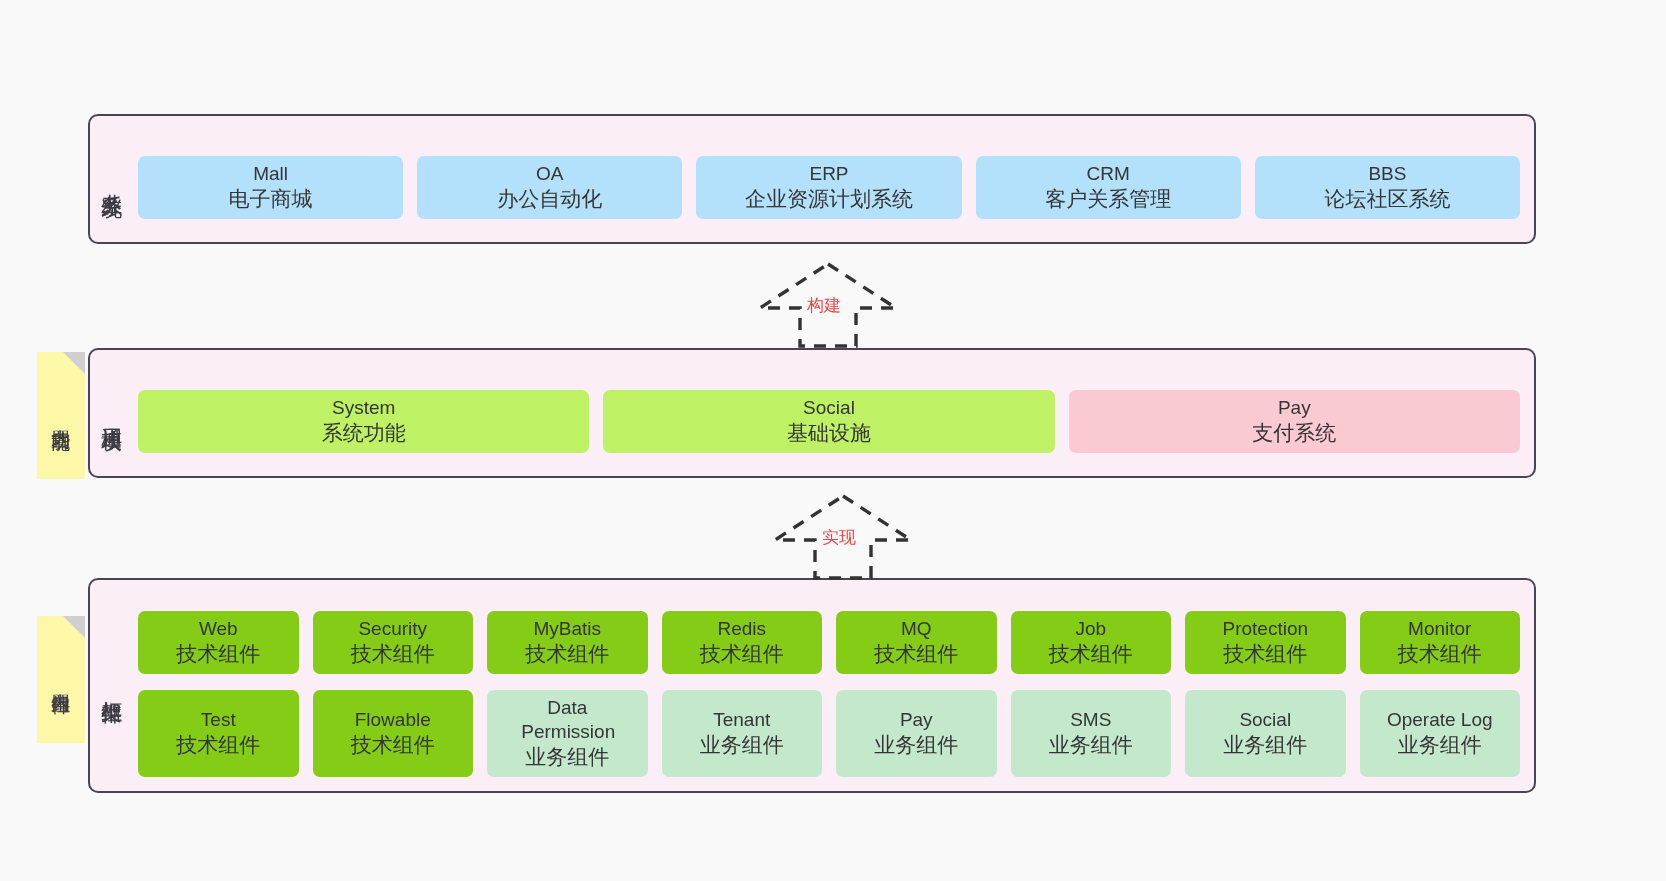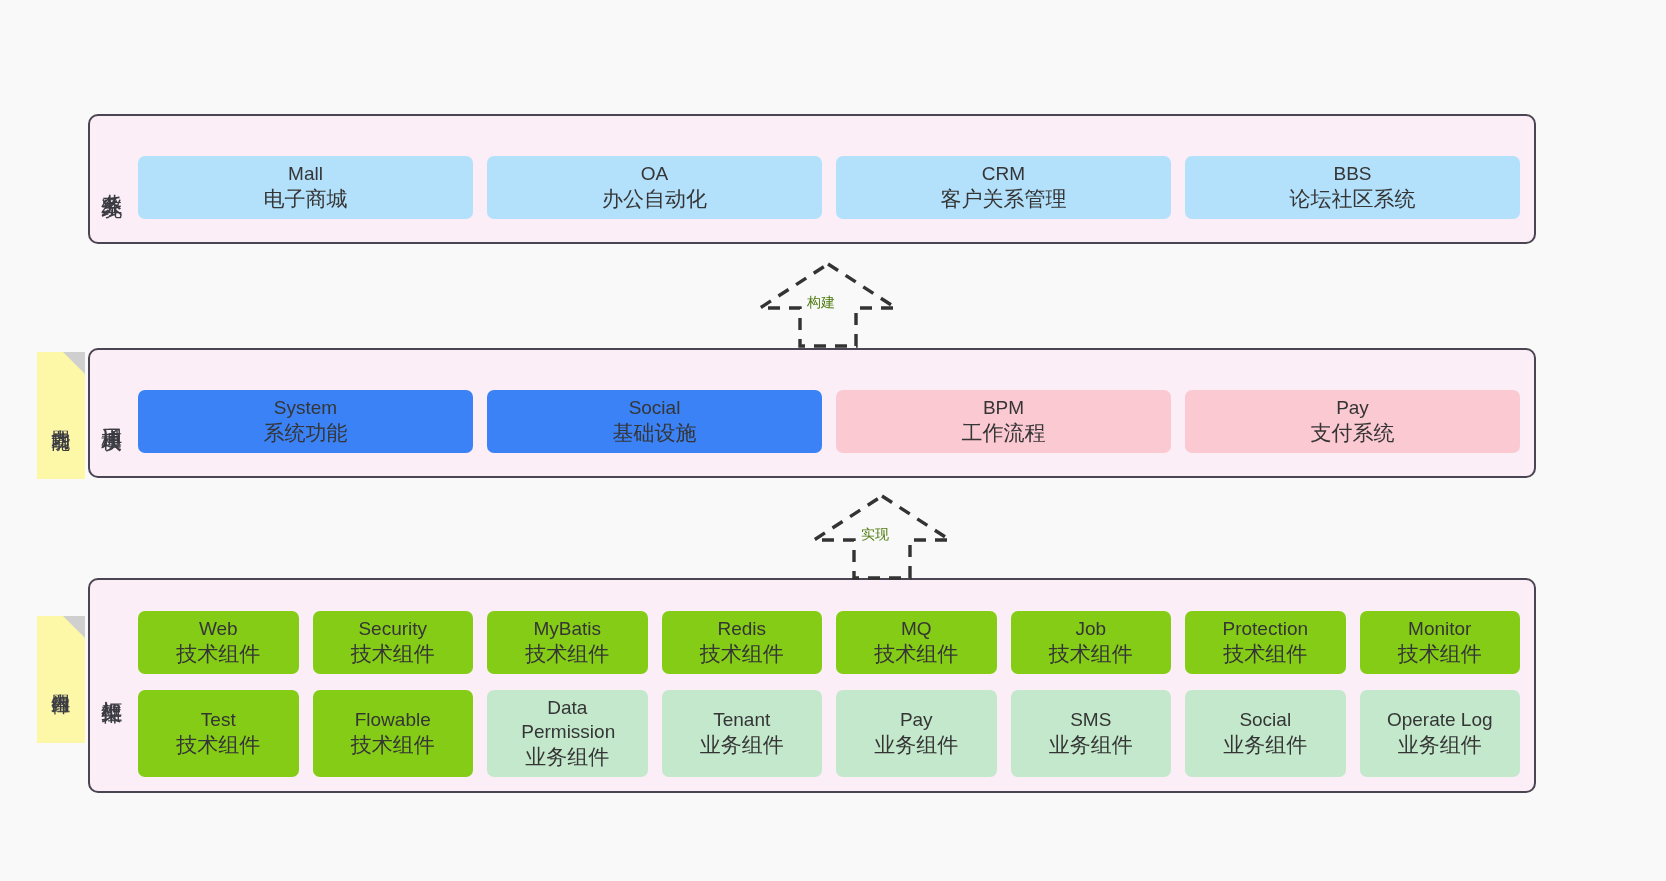--- a/index.html
+++ b/index.html
@@ -79,21 +79,21 @@
   }
   .node .n-name {
     font-size: 19px;
   }
   .node .n-desc {
     font-size: 21px;
   }
 
   
   .c-blue        { background: #b3e0fb; }
-  .c-red         { background: #3b82f6; }
+  .c-red         { background: #bef264; }
   .c-pink        { background: #fbc9d2; }
   .c-green       { background: #84cc16; }
   .c-lightgreen  { background: #c3e8cc; }
 
   
   .note {
     position: absolute;
     background: #fcf8a8;
     box-sizing: border-box;
     display: flex;
@@ -119,22 +119,22 @@
     border-top: 22px solid #cfcfcf;
   }
 
   
   .arrow {
     position: absolute;
     z-index: 3;
   }
   .arrow-label {
     position: absolute;
-    font-size: 14px;
-    color: #4d7c0f;
+    font-size: 17px;
+    color: #ef4444;
     white-space: nowrap;
     user-select: none;
     background: transparent;
     text-align: center;
   }
 </style>
 </head>
 <body>
 
 <div class="canvas">
@@ -143,20 +143,24 @@
     <div class="layer-title">业务系统</div>
     <div class="layer-body">
       <div class="node-row">
         <div class="node c-blue">
           <span class="n-name">Mall</span>
           <span class="n-desc">电子商城</span>
         </div>
         <div class="node c-blue">
           <span class="n-name">OA</span>
           <span class="n-desc">办公自动化</span>
+        </div>
+        <div class="node c-blue">
+          <span class="n-name">ERP</span>
+          <span class="n-desc">企业资源计划系统</span>
         </div>
         <div class="node c-blue">
           <span class="n-name">CRM</span>
           <span class="n-desc">客户关系管理</span>
         </div>
         <div class="node c-blue">
           <span class="n-name">BBS</span>
           <span class="n-desc">论坛社区系统</span>
         </div>
       </div>
@@ -181,32 +185,28 @@
       <div class="node-row">
         <div class="node c-red">
           <span class="n-name">System</span>
           <span class="n-desc">系统功能</span>
         </div>
         <div class="node c-red">
           <span class="n-name">Social</span>
           <span class="n-desc">基础设施</span>
         </div>
         <div class="node c-pink">
-          <span class="n-name">BPM</span>
-          <span class="n-desc">工作流程</span>
-        </div>
-        <div class="node c-pink">
           <span class="n-name">Pay</span>
           <span class="n-desc">支付系统</span>
         </div>
       </div>
     </div>
   </div>
 
-  <div class="arrow" style="left:809px; top:490px; width:146px; height:90px;">
+  <div class="arrow" style="left:770px; top:490px; width:146px; height:90px;">
     <svg width="146" height="90" viewBox="0 0 146 90">
       <path d="M 73 6 L 141 50 L 101 50 L 101 88 L 45 88 L 45 50 L 5 50 Z" fill="none" stroke="#333333" stroke-width="3.4" stroke-dasharray="12,9" stroke-linejoin="miter"></path>
     </svg>
     <span class="arrow-label" style="left:52px; top:36px;">实现</span>
   </div>
 
   <div class="note" style="left:37px; top:616px; width:48px; height:127px;">
     <span class="fold"></span>
     <span>内置组件</span>
   </div>

